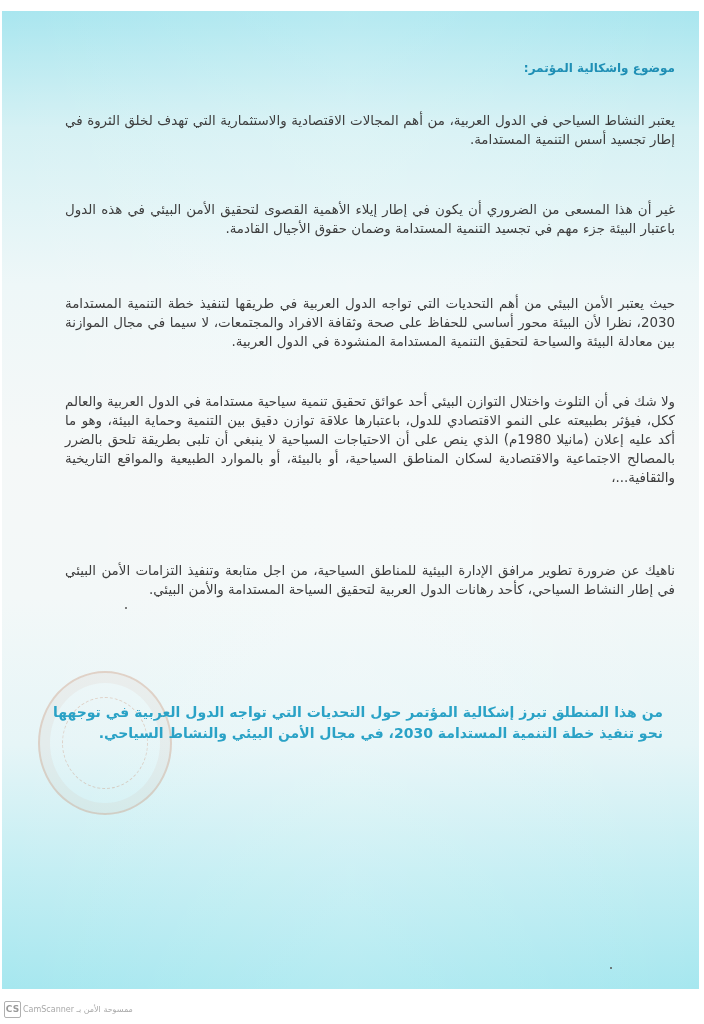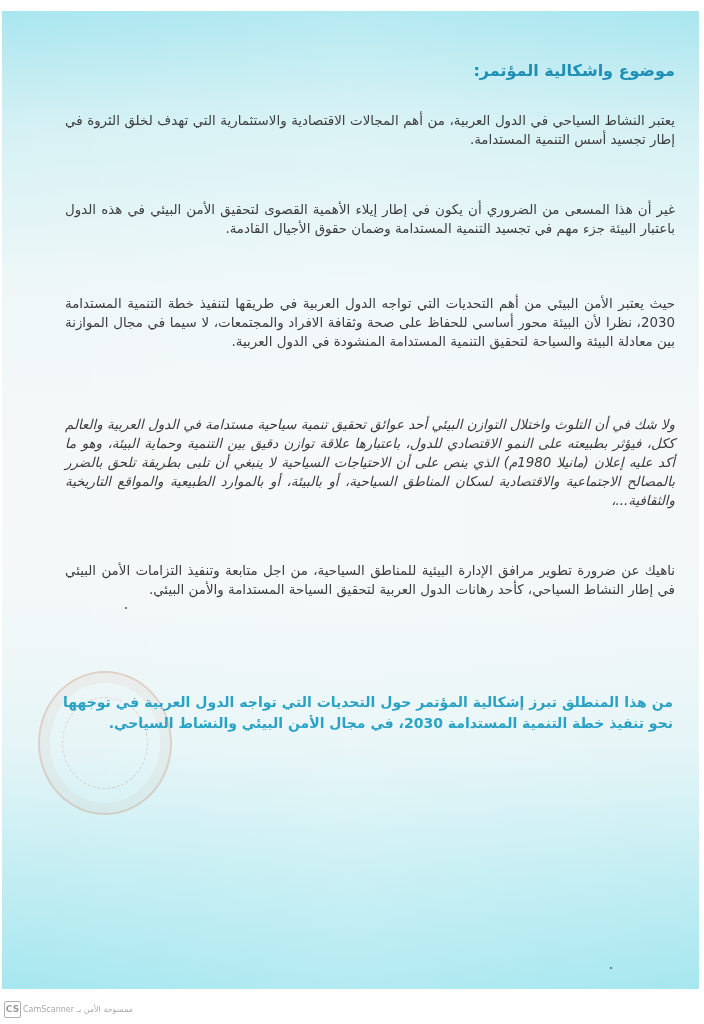--- a/index.html
+++ b/index.html
@@ -10,35 +10,35 @@
     .page {
       position: absolute; left: 2px; top: 11px; width: 697px; height: 978px;
       background: linear-gradient(180deg, #a9e6ef 0%, #d5f1f4 12%, #eef7f8 28%, #f5f8f8 45%, #f3f8f8 60%, #e6f5f7 75%, #c3eef3 88%, #a6e7ef 100%);
     }
     .page::before {
       content: ""; position: absolute; inset: 0;
       background: linear-gradient(90deg, rgba(255,255,255,0) 0%, rgba(255,255,255,0.15) 50%, rgba(255,255,255,0) 100%);
     }
     .title {
       position: absolute; right: 24px; top: 50px; direction: rtl;
-      font-family: "DejaVu Sans", sans-serif; font-weight: bold; font-size: 16px;
+      font-family: "DejaVu Sans", sans-serif; font-weight: bold; font-size: 12px;
       color: #1f8fb5; margin: 0;
     }
     .para {
       position: absolute; right: 24px; width: 610px; direction: rtl; text-align: justify;
       text-align-last: right; font-size: 13.4px; line-height: 19px; color: #3d3d3d; margin: 0;
     }
     .p1 { top: 100px; }
     .p2 { top: 189px; }
     .p3 { top: 283px; }
-    .p4 { top: 404px; font-style: italic; }
+    .p4 { top: 381px; }
     .p5 { top: 550px; }
     .highlight {
       position: absolute; right: 24px; width: 610px; top: 679px; direction: rtl; text-align: justify;
-      text-align-last: right; font-size: 14px; line-height: 21px; font-weight: bold; color: #2aa2c6; margin: 2px;
+      text-align-last: right; font-size: 14px; line-height: 21px; font-weight: bold; color: #2aa2c6; margin: 12px;
     }
     .stamp {
       position: absolute; left: 36px; top: 660px; width: 130px; height: 140px; border-radius: 50%;
       border: 2px solid rgba(201,140,110,0.35);
       box-shadow: inset 0 0 0 10px rgba(201,140,110,0.08);
     }
     .stamp::after {
       content: ""; position: absolute; left: 22px; top: 24px; right: 22px; bottom: 24px; border-radius: 50%;
       border: 1px dashed rgba(201,140,110,0.35);
     }

